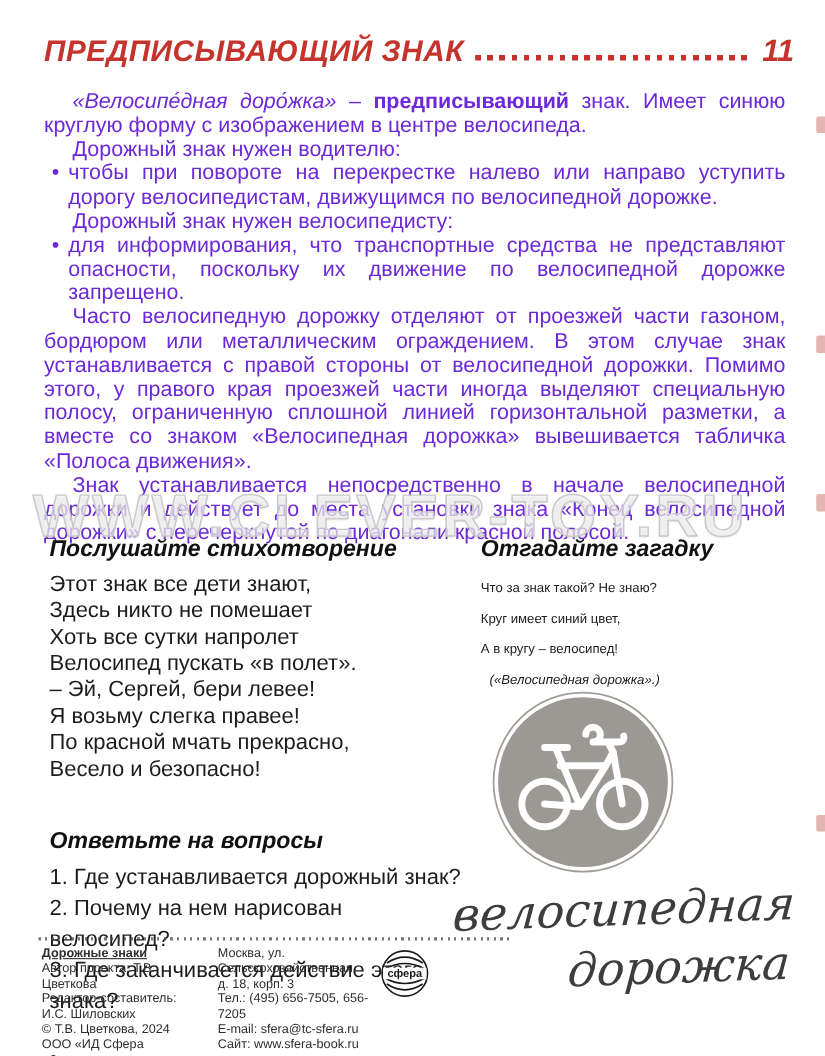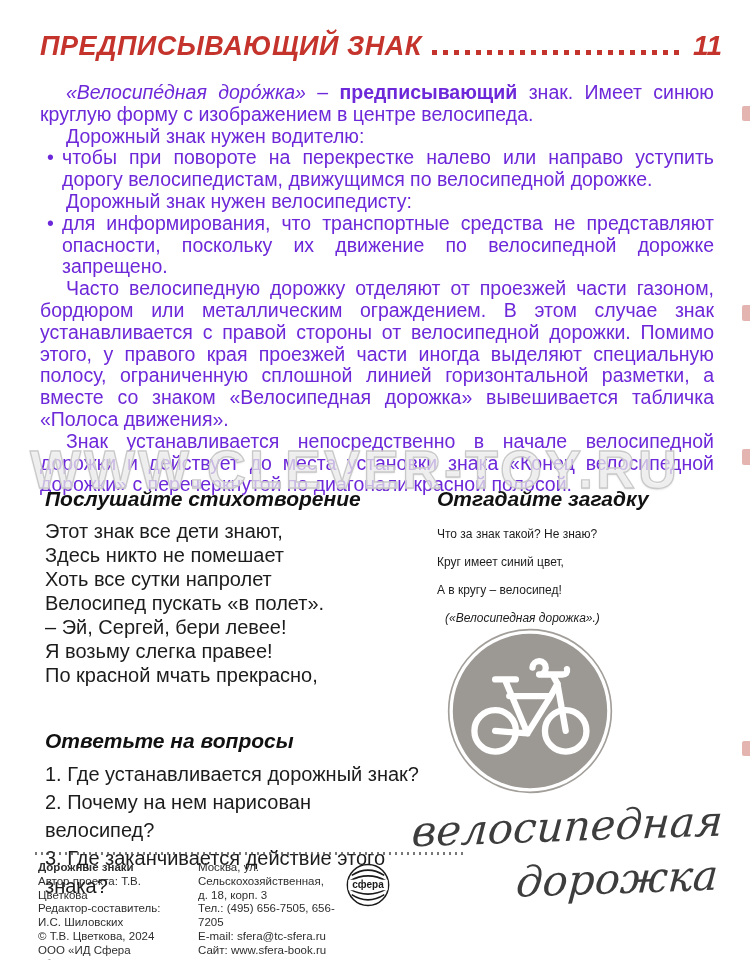--- a/index.html
+++ b/index.html
@@ -65,21 +65,21 @@
   
   .footer-dots{
     position:absolute;left:35px;top:852px;width:432px;height:3px;
     background:repeating-linear-gradient(90deg,#4a4a4a 0 2px,transparent 2px 6px);
     opacity:.75;
   }
   .footer{position:absolute;left:38px;top:861px;width:400px;
     font-size:11.5px;line-height:13.8px;color:#2e2e2e;}
   .footer-col1{position:absolute;left:0;top:0;width:155px;}
   .footer-col2{position:absolute;left:160px;top:0;width:150px;}
-  .footer-title{font-weight:bold;}
+  .footer-title{font-weight:bold;text-decoration:underline;}
   .footer-logo{position:absolute;left:307px;top:1px;width:46px;height:46px;}
   
   .edge-mark{position:absolute;right:0;width:8px;background:#dfa8a2;border-radius:2px 0 0 2px;opacity:.85;}
   .em1{top:106px;height:15px;}
   .em2{top:305px;height:16px;}
   .em3{top:449px;height:16px;}
   .em4{top:741px;height:15px;}
 </style>
 </head>
 <body>
@@ -107,20 +107,21 @@
   <div class="poem-col">
     <div class="col-heading">Послушайте стихотворение</div>
     <div class="poem-lines">
       <div>Этот знак все дети знают,</div>
       <div>Здесь никто не помешает</div>
       <div>Хоть все сутки напролет</div>
       <div>Велосипед пускать «в полет».</div>
       <div>– Эй, Сергей, бери левее!</div>
       <div>Я возьму слегка правее!</div>
       <div>По красной мчать прекрасно,</div>
+      <div>Весело и безопасно!</div>
     </div>
     <div class="questions-block">
       <div class="col-heading">Ответьте на вопросы</div>
       <div class="question-lines">
         <div>1. Где устанавливается дорожный знак?</div>
         <div>2. Почему на нем нарисован велосипед?</div>
         <div>3. Где заканчивается действие этого знака?</div>
       </div>
     </div>
   </div>

